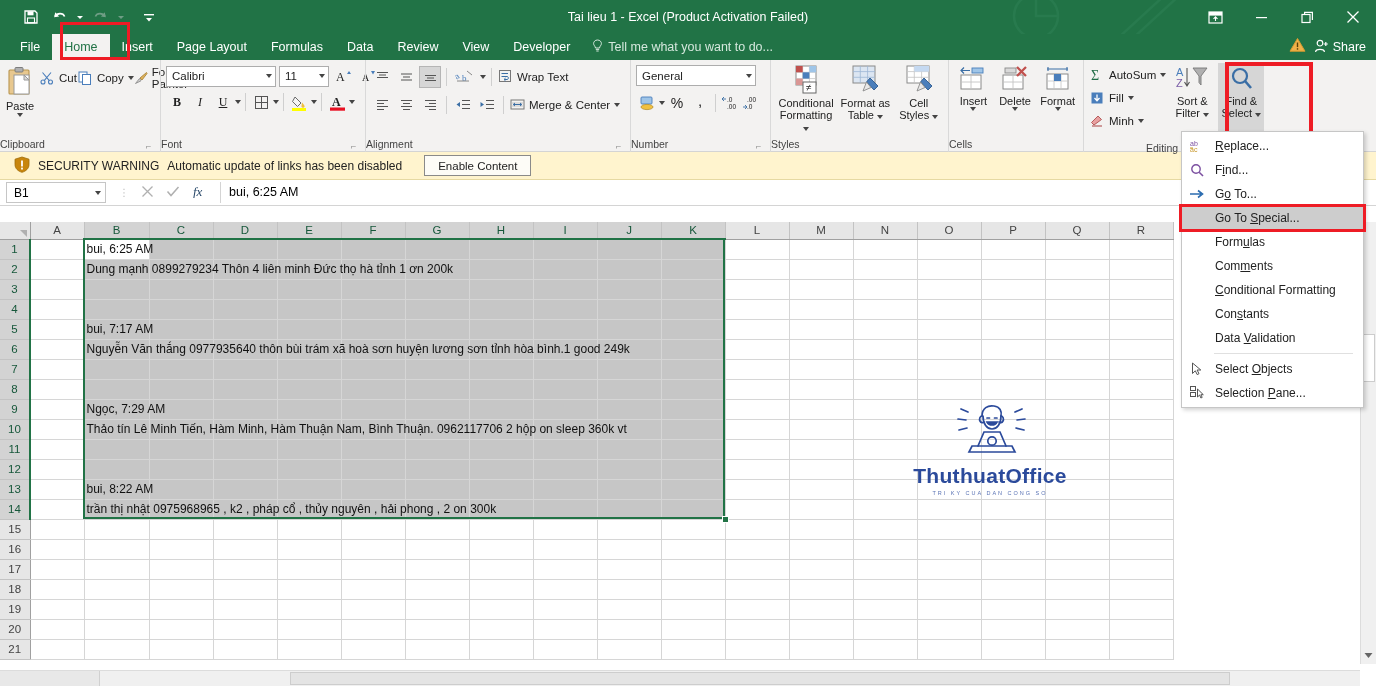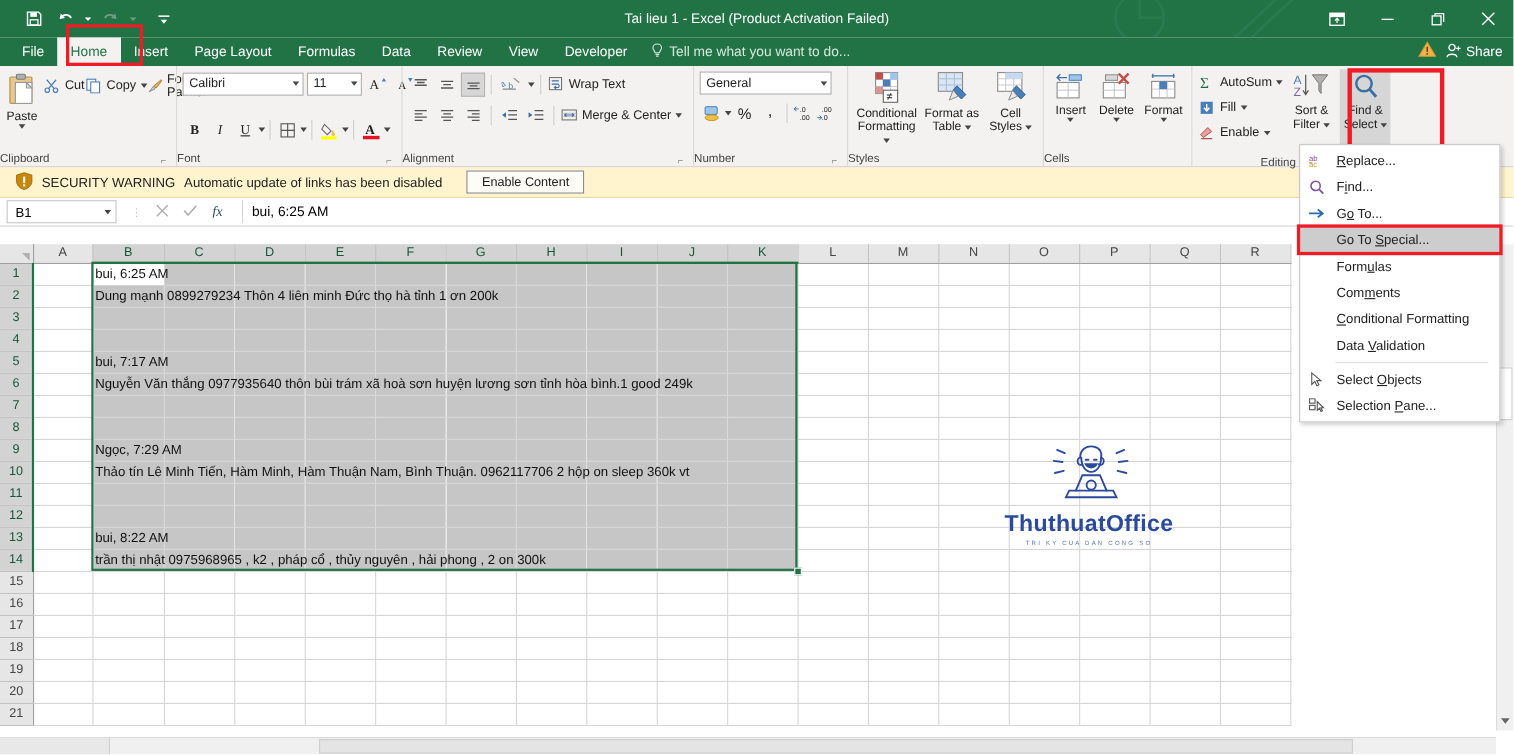--- a/index.html
+++ b/index.html
@@ -364,21 +364,21 @@
         </div>
       </div>
     </div>
     <div class="rgroup-label">
       <span>Clipboard</span>
       <span class="dlg-launch">⌐</span>
     </div>
   </div>
 
   <div class="rgroup" style="width:205px">
-    <div class="rgroup-body" style="flex-direction:column;gap:20px;padding-top:5px">
+    <div class="rgroup-body" style="flex-direction:column;gap:4px;padding-top:5px">
       <div style="display:flex;align-items:center;gap:3px">
         <div class="combo" style="width:110px">
           <span class="cv">Calibri</span>
           <span class="caret-sm"></span>
         </div>
         <div class="combo" style="width:50px">
           <span class="cv">11</span>
           <span class="caret-sm"></span>
         </div>
         <div class="sqbtn">
@@ -672,21 +672,21 @@
           <span>Fill</span>
           <span class="caret-sm"></span>
         </div>
         <div class="cmd-row">
           <span class="ic">
             <svg width="14" height="14" viewBox="0 0 14 14">
                 <path d="M4 11 L1.5 8.5 L8 2 L11.5 5.5 Z" fill="#e8a0a0" stroke="#b05050" stroke-width=".9"></path>
                 <path d="M2 12 H12" stroke="#b05050" stroke-width="1.1"></path>
               </svg>
           </span>
-          <span>Enable</span>
+          <span>Minh</span>
           <span class="caret-sm"></span>
         </div>
       </div>
       <div class="big-btn" style="width:44px">
         <svg width="34" height="28" viewBox="0 0 34 28">
             <text x="1" y="11" font-size="11" fill="#4a7ebb" font-family="Liberation Sans, sans-serif">A</text>
             <text x="1" y="22" font-size="11" fill="#7b5ea7" font-family="Liberation Sans, sans-serif">Z</text>
             <path d="M12 3 L12 20 M9.5 17 L12 21 L14.5 17" stroke="#555" stroke-width="1.1" fill="none"></path>
             <path d="M18 3 H32 L26 11 V20 L24 17.5 V11 Z" fill="#b0b0b0" stroke="#777" stroke-width=".9"></path>
           </svg>
@@ -1309,20 +1309,24 @@
     <div class="menu-item">
       <span class="mic"></span>
       <span>Com<u>m</u>ents</span>
     </div>
     <div class="menu-item">
       <span class="mic"></span>
       <span><u>C</u>onditional Formatting</span>
     </div>
     <div class="menu-item">
       <span class="mic"></span>
+      <span>Con<u>s</u>tants</span>
+    </div>
+    <div class="menu-item">
+      <span class="mic"></span>
       <span>Data <u>V</u>alidation</span>
     </div>
     <div class="menu-sep"></div>
     <div class="menu-item">
       <span class="mic">
         <svg width="13" height="14" viewBox="0 0 13 14">
           <path d="M1.5 1 L1.5 11.5 L4.3 8.8 L6.2 12.6 L8 11.7 L6.1 8 L9.8 8 Z" fill="none" stroke="#555" stroke-width="1"></path>
         </svg>
       </span>
       <span>Select <u>O</u>bjects</span>

